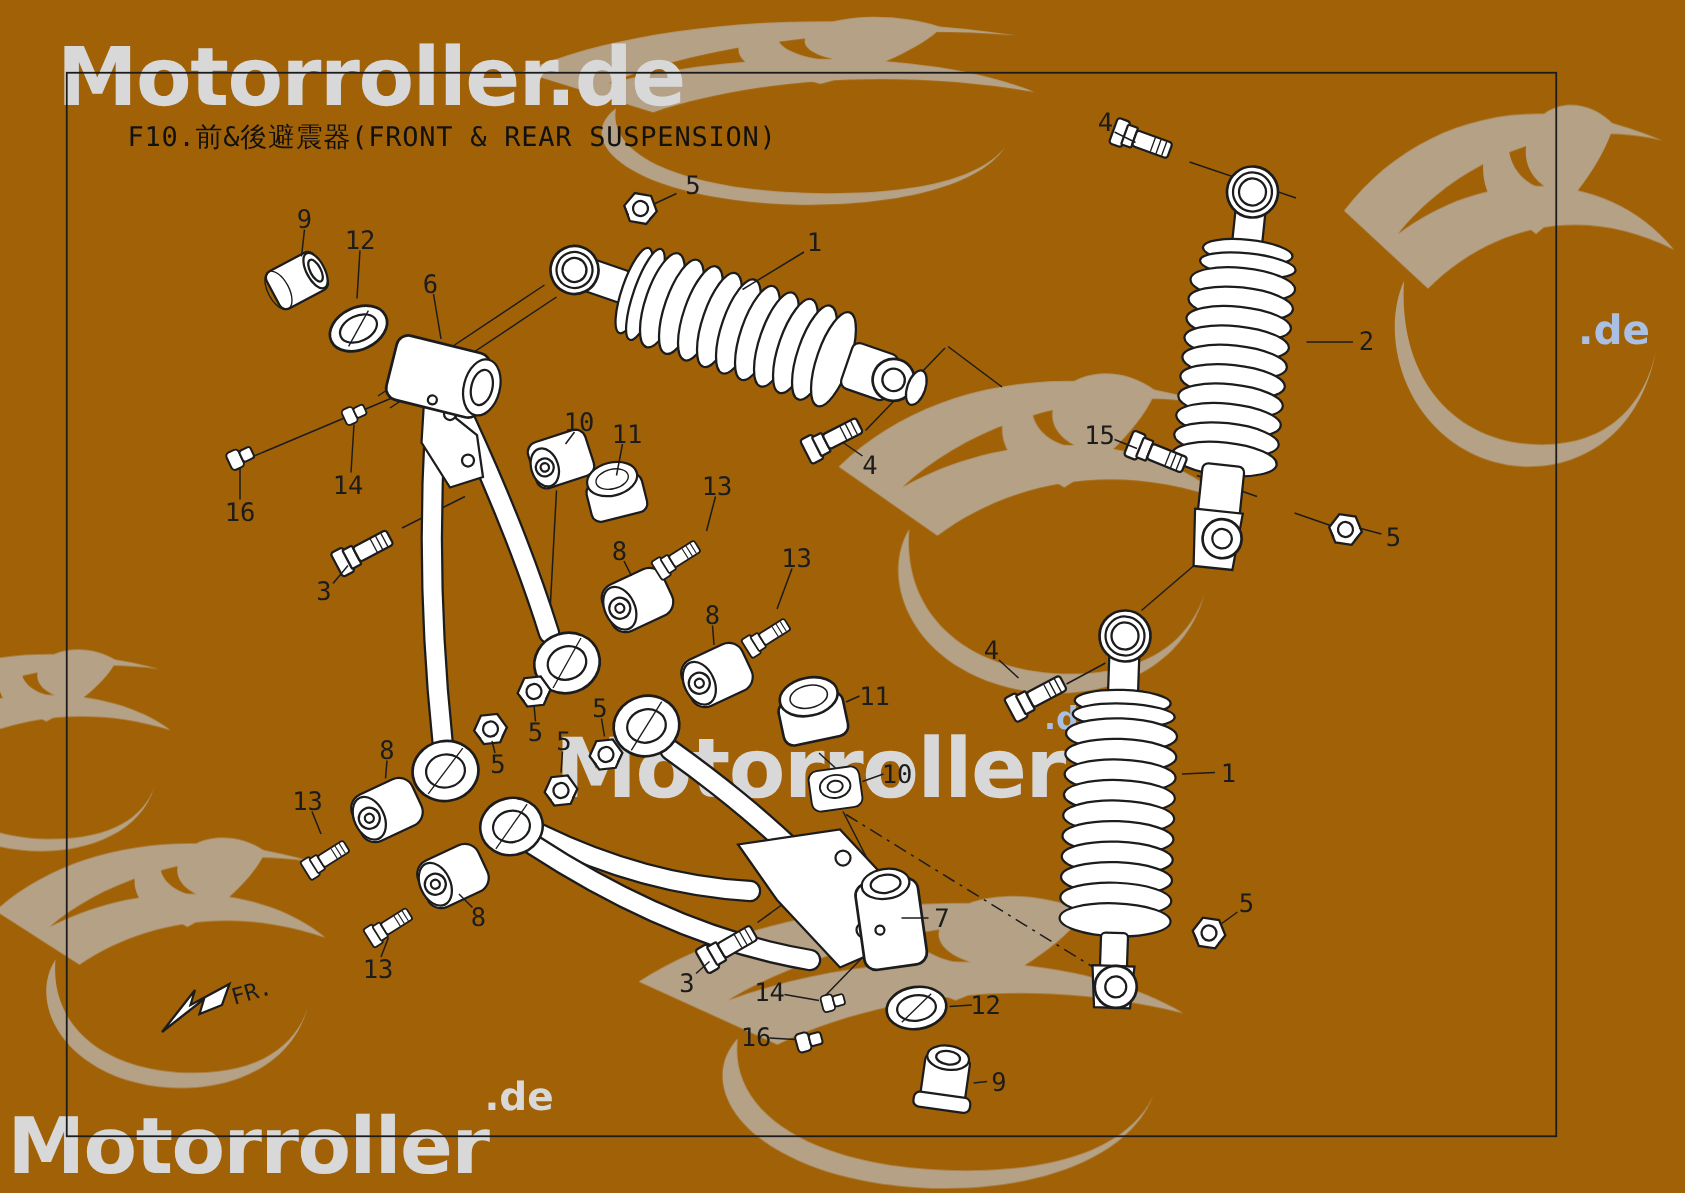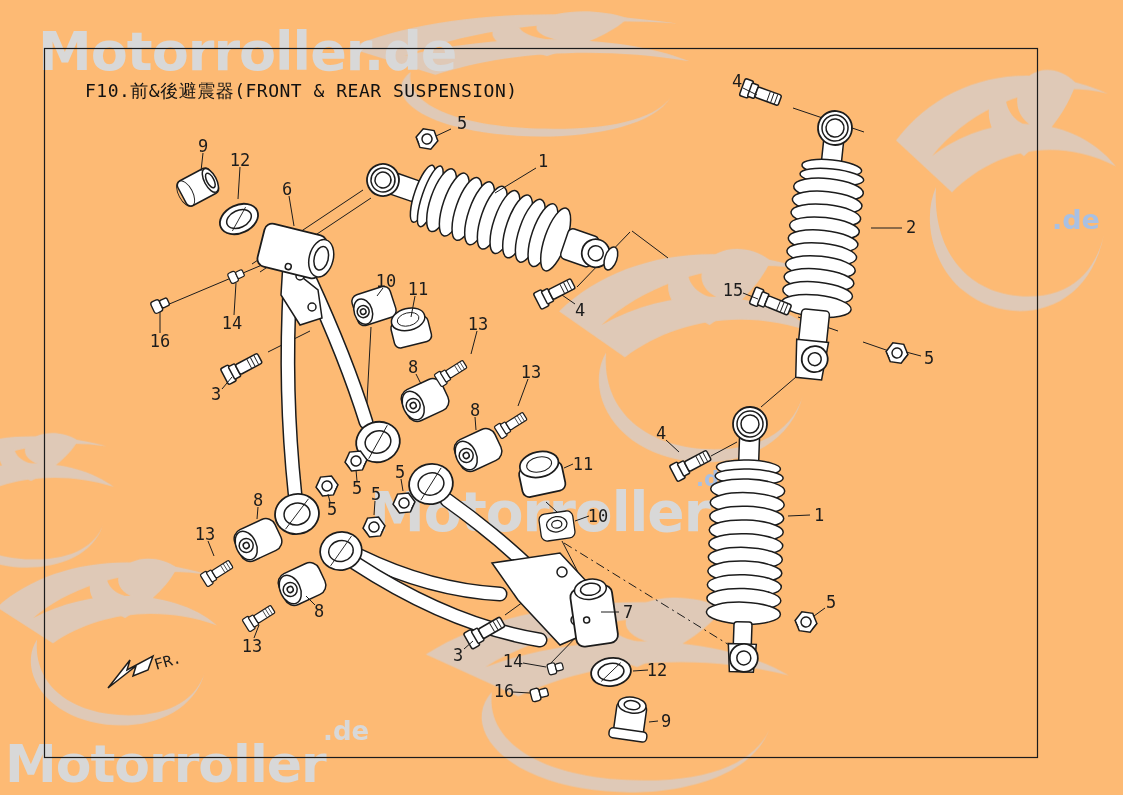--- a/index.html
+++ b/index.html
@@ -1,16 +1,16 @@
 <!DOCTYPE html>
 <html><head>
 <meta charset="utf-8">
 <style>
   html,body{margin:0;padding:0;background:#ffffff;}
-  .page{position:relative;width:1123px;height:795px;background:#fdba74;overflow:hidden;
+  .page{position:relative;width:1123px;height:795px;background:#a16207;overflow:hidden;
         font-family:"DejaVu Sans Mono", monospace;}
   svg{position:absolute;left:0;top:0;}
   
   .ln{fill:#ffffff;stroke:#1c1c1c;stroke-width:1.5;}
   .ln2{fill:#ffffff;stroke:#1c1c1c;stroke-width:1.8;}
   .thin{fill:none;stroke:#1c1c1c;stroke-width:0.9;}
   .leader{stroke:#1c1c1c;stroke-width:1;fill:none;}
   .coil{fill:#ffffff;stroke:#1c1c1c;stroke-width:1.5;}
   .tube-o{fill:none;stroke:#1c1c1c;stroke-width:15;stroke-linecap:round;}
   .tube-i{fill:none;stroke:#ffffff;stroke-width:12;stroke-linecap:round;}

